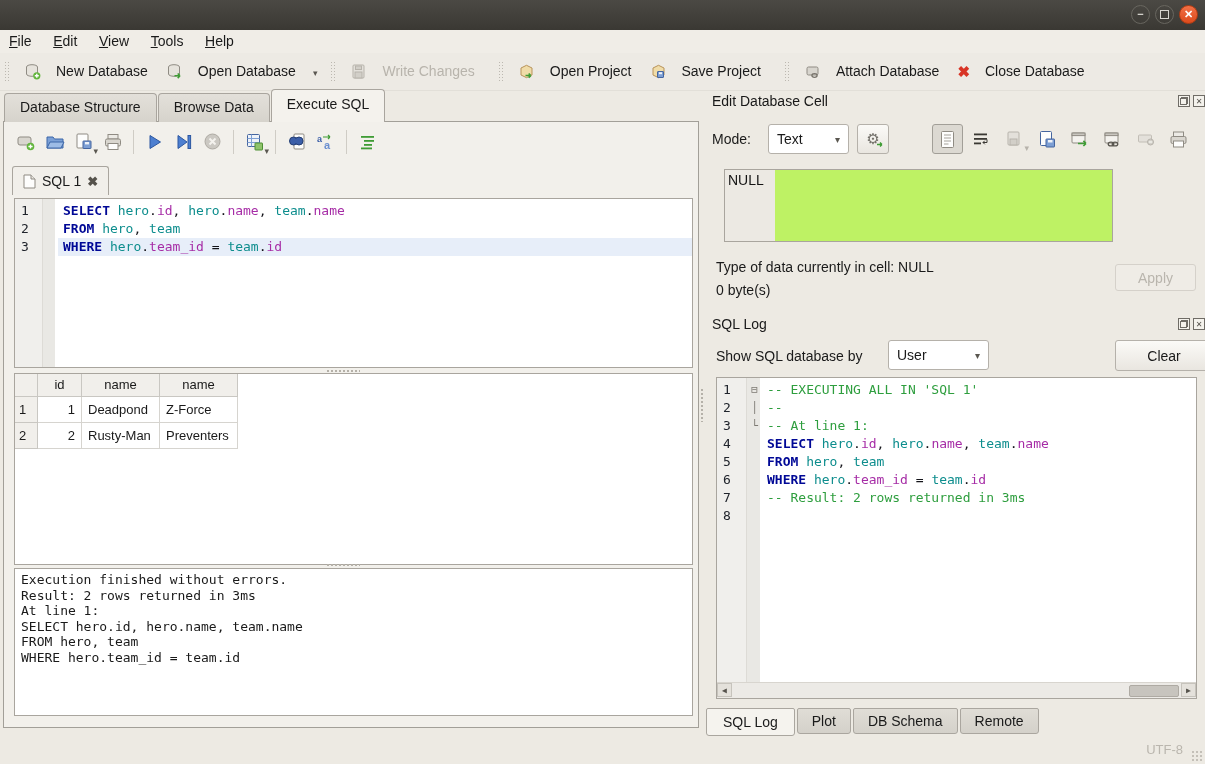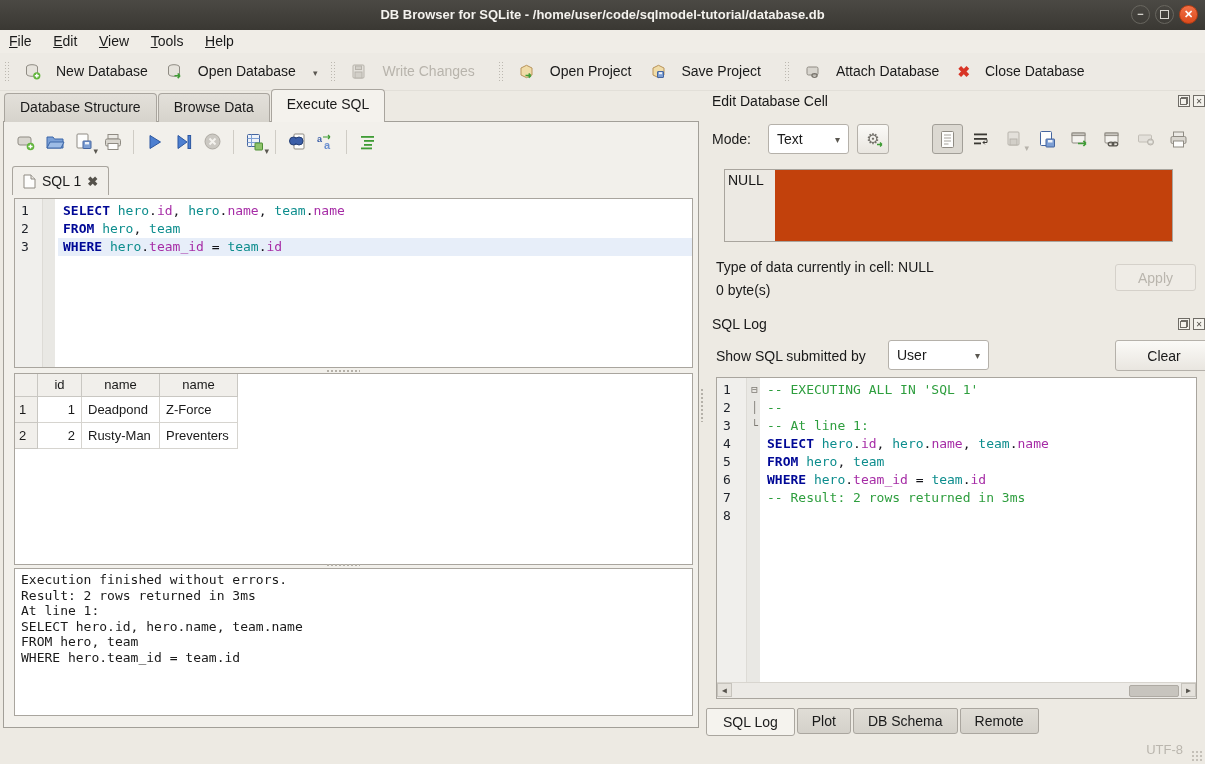--- a/index.html
+++ b/index.html
@@ -107,21 +107,21 @@
     display:flex;align-items:center;font-size:14px;padding:0 8px;height:30px;}
   .combo .val{flex:1;}
   .combo .car{font-size:10px;color:#5a5750;}
   .pushbtn{background:linear-gradient(#fbfaf7,#e9e6e0);border:1px solid #b5b1aa;border-radius:3px;
     box-sizing:border-box;display:flex;align-items:center;justify-content:center;font-size:14px;}
   .pushbtn.disabled{background:#efece6;border-color:#d5d1ca;color:#b9b5ad;}
   .pushbtn.clear::first-letter{text-decoration:underline;}
   .slot{width:31px;height:30px;display:flex;align-items:center;justify-content:center;position:relative;}
   .slot.pressed{background:#dcd9d2;border:1px solid #a29f98;border-radius:3px;box-sizing:border-box;}
 
-  .cell-box{position:absolute;left:724px;top:169px;width:449px;height:73px;background:#c2410c;
+  .cell-box{position:absolute;left:724px;top:169px;width:389px;height:73px;background:#bef264;
     border:1px solid #a9a59e;box-sizing:border-box;padding-left:16px;}
   .cell-gutter{position:absolute;left:0;top:0;bottom:0;width:50px;background:#ece9e3;}
   .cell-null{position:absolute;left:3px;top:2px;font-size:14px;color:#141414;}
 
   
   .hscroll{position:absolute;left:0;right:0;bottom:0;height:15px;background:#eceae6;border-top:1px solid #d8d5cf;}
   .sarrow{position:absolute;top:0;width:15px;height:14px;display:flex;align-items:center;justify-content:center;
     font-size:8px;color:#55524c;background:#e4e1db;border:1px solid #c6c3bc;box-sizing:border-box;}
   .sthumb{position:absolute;top:2px;height:10px;background:#c7c4be;border:1px solid #aeaaa3;border-radius:2px;}
 
@@ -134,21 +134,20 @@
   .statusbar-text{color:#bab6ae;font-size:13px;}
   .corner-grip{position:absolute;right:2px;bottom:2px;width:12px;height:12px;
     background-image:radial-gradient(#c4c0b8 35%,transparent 37%);background-size:4px 4px;}
 
   svg{display:block;}
 </style>
 </head>
 <body>
 
 <div class="abs titlebar">
-  <span>DB Browser for SQLite - /home/user/code/sqlmodel-tutorial/database.db</span>
   <div class="win-controls">
     <div class="win-btn">
         <span>−</span>
       </div>
     <div class="win-btn">
         <span class="sq"></span>
       </div>
     <div class="win-btn close">
         <span>✕</span>
       </div>
@@ -499,21 +498,21 @@
 <div class="abs dock-btns" style="left:1178px;top:318px;">
   <div class="dock-btn">
       <span class="mini"></span>
       <span class="mini2"></span>
     </div>
   <div class="dock-btn">
       <span>✕</span>
     </div>
 </div>
 
-<div class="abs" style="left:716px;top:348px;font-size:14px;">Show SQL submitted by</div>
+<div class="abs" style="left:716px;top:348px;font-size:14px;">Show SQL database by</div>
 <div class="abs combo" style="left:888px;top:340px;width:101px;">
   <span class="val">User</span>
   <span class="car">▾</span>
 </div>
 <div class="abs pushbtn clear" style="left:1115px;top:340px;width:98px;height:31px;">Clear</div>
 
 <div class="code-box" style="left:716px;top:377px;width:481px;height:322px;">
   <div class="gutter-bg" style="width:29px;"></div>
   <div class="fold-bg" style="left:30px;width:13px;"></div>
   <div class="code-lines">

